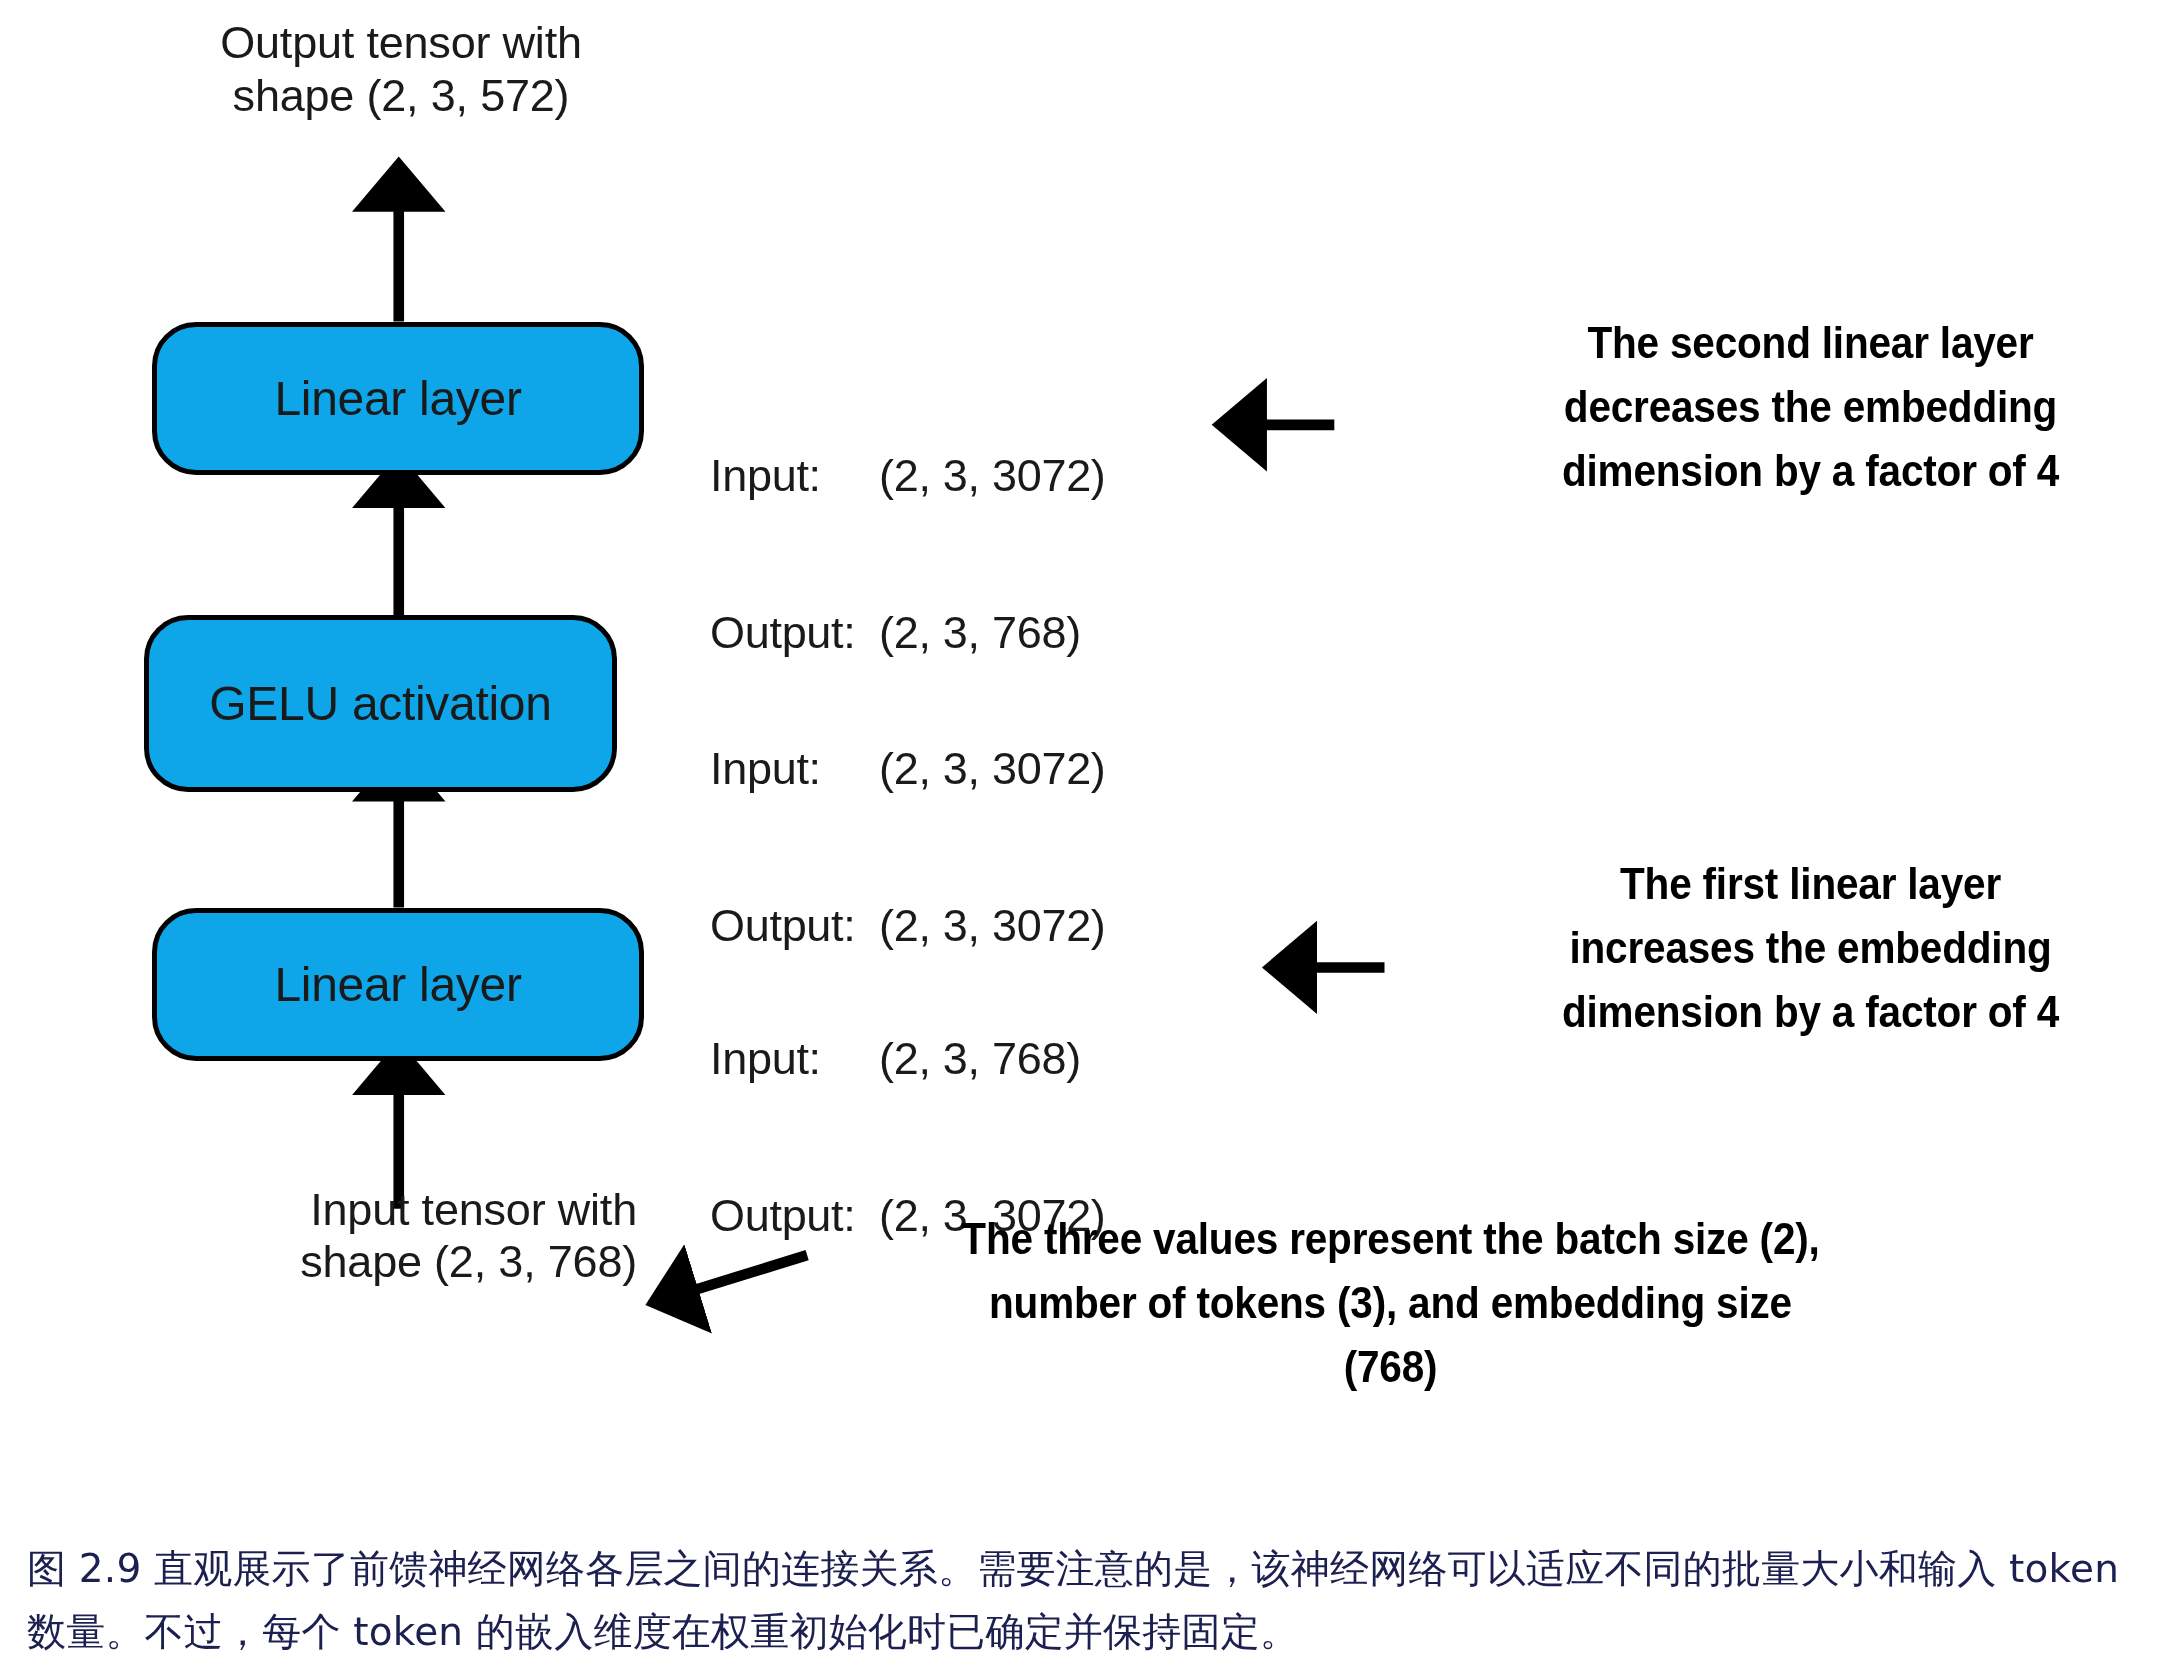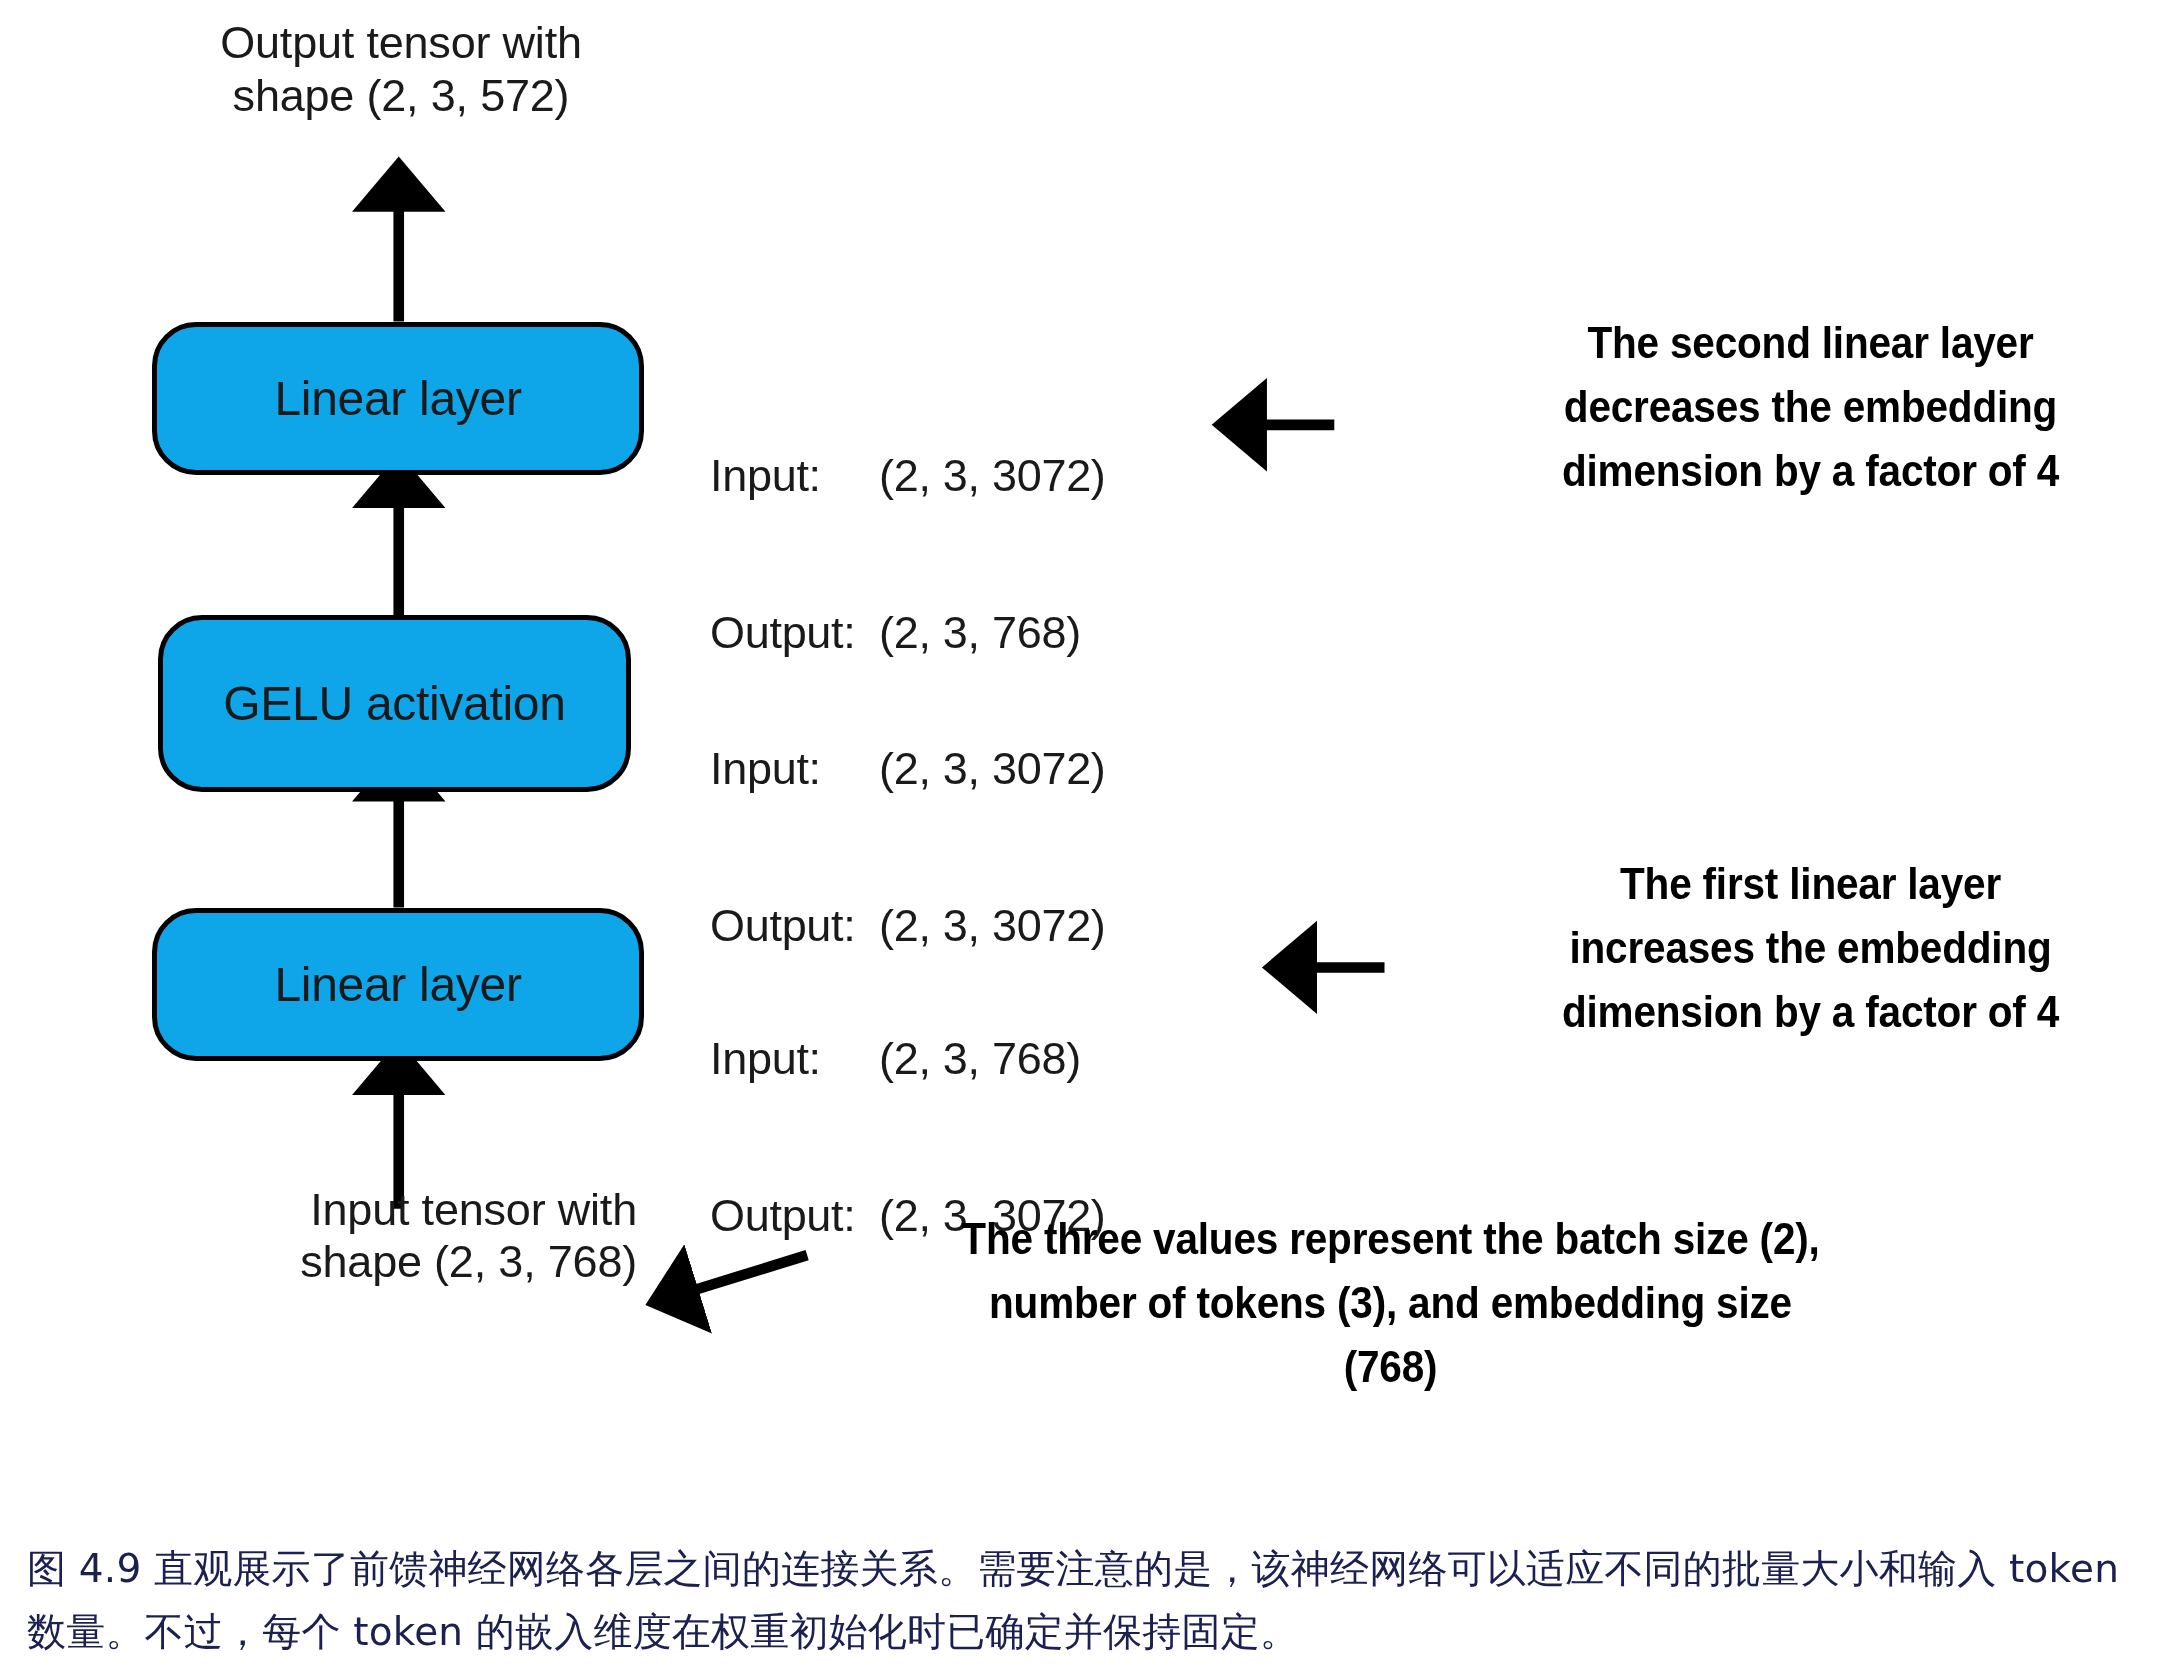--- a/index.html
+++ b/index.html
@@ -113,21 +113,21 @@
   <line x1="836" y1="1300" x2="700" y2="1342" stroke="#000000" stroke-width="11" marker-end="url(#arrowUp)"></line>
 </svg>
 
 <div class="abs plain tensor-label" style="left:97px; top:17.4px; width:608px;">Output tensor with
 shape (2, 3, 572)</div>
 
 <div class="abs node-box" style="left:152px; top:322px; width:492px; height:153px;">
   <span class="node-label">Linear layer</span>
 </div>
 
-<div class="abs node-box" style="left:158px; top:615px; width:473px; height:177px;">
+<div class="abs node-box" style="left:144px; top:615px; width:473px; height:177px;">
   <span class="node-label">GELU activation</span>
 </div>
 
 <div class="abs node-box" style="left:152px; top:908px; width:492px; height:153px;">
   <span class="node-label">Linear layer</span>
 </div>
 
 <div class="abs plain io-label" style="left:710px; top:346px;">
   <div class="io-row">
     <span class="io-key">Input:</span>
@@ -175,14 +175,14 @@
   <div>increases the embedding</div>
   <div>dimension by a factor of 4</div>
 </div>
 
 <div class="abs annot" style="left:821px; top:1207px; width:1139px;">
   <div>The three values represent the batch size (2),</div>
   <div>number of tokens (3), and embedding size</div>
   <div>(768)</div>
 </div>
 
-<div id="caption">图 4.9 直观展示了前馈神经网络各层之间的连接关系。需要注意的是，该神经网络可以适应不同的批量大小和输入 token 数量。不过，每个 token 的嵌入维度在权重初始化时已确定并保持固定。</div>
+<div id="caption">图 2.9 直观展示了前馈神经网络各层之间的连接关系。需要注意的是，该神经网络可以适应不同的批量大小和输入 token 数量。不过，每个 token 的嵌入维度在权重初始化时已确定并保持固定。</div>
 
 
 </body></html>

